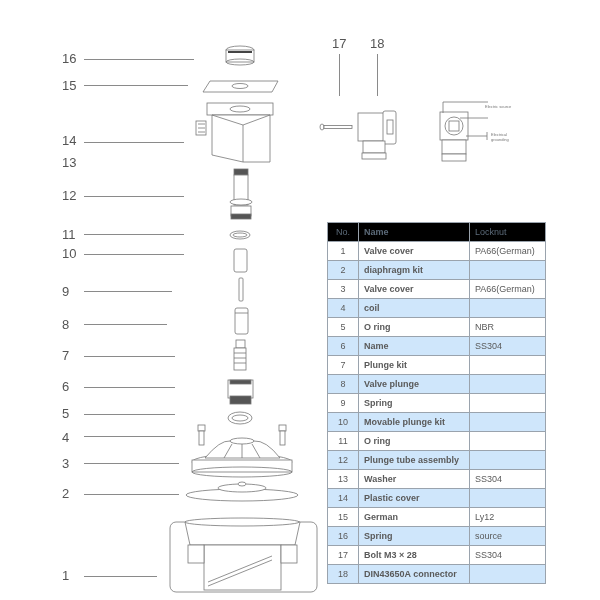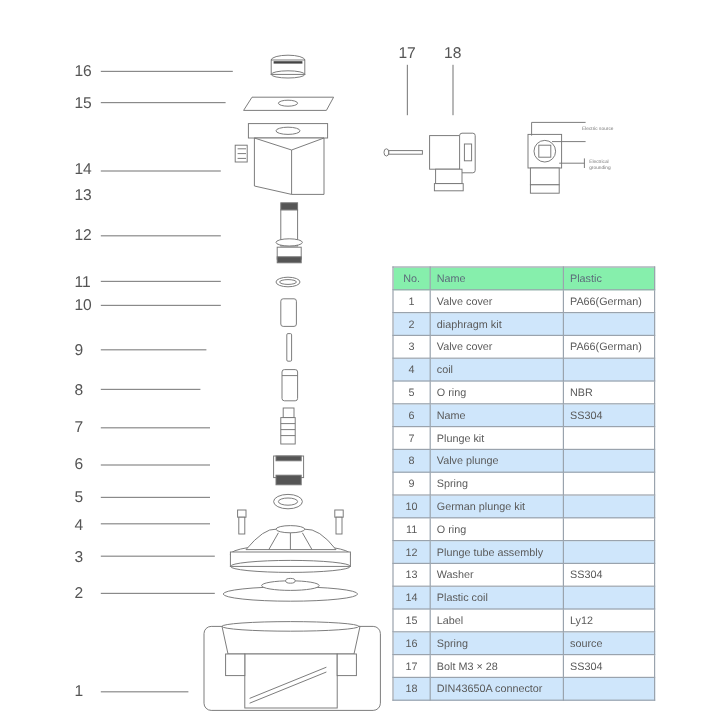--- a/index.html
+++ b/index.html
@@ -3,25 +3,25 @@
 <meta charset="utf-8">
 <style>
   html, body { margin: 0; padding: 0; background: #ffffff; }
   body { width: 600px; height: 600px; position: relative; overflow: hidden; font-family: "Liberation Sans", sans-serif; color: #555; }
   .callout { position: absolute; font-size: 13px; color: #555; }
   .leader { position: absolute; height: 1px; background: #8a8a8a; }
   .vleader { position: absolute; width: 1px; background: #8a8a8a; }
   svg.diagram { position: absolute; left: 0; top: 0; }
   table.parts { position: absolute; left: 327px; top: 222px; border-collapse: collapse; font-size: 9px; color: #5a5a5a; }
   table.parts td, table.parts th { border: 1px solid #9aa3ad; height: 18px; padding: 0 5px; font-weight: normal; text-align: left; white-space: nowrap; }
-  table.parts th { background: #86efac; color: #5c6b7a; }
+  table.parts th { background: #000000; color: #5c6b7a; }
   table.parts tr.odd td { background: #ffffff; }
   table.parts tr.even td { background: #cfe6fb; }
   table.parts td.no, table.parts th.no { width: 20px; text-align: center; }
-  table.parts td.name, table.parts th.name { width: 100px; }
+  table.parts td.name, table.parts th.name { width: 100px; font-weight: bold; }
   table.parts td.mat, table.parts th.mat { width: 65px; }
   .small-label { position: absolute; font-size: 4px; color: #777; line-height: 5px; }
 </style>
 </head>
 <body>
 
 <div>
   <span class="callout" style="left:62px;top:51px">16</span>
   <div class="leader" style="left:84px;top:59px;width:110px"></div>
 </div>
@@ -223,21 +223,21 @@
 </svg>
 
 <span class="small-label" style="left:485px;top:104px;width:30px">Electric source</span>
 <span class="small-label" style="left:491px;top:132px;width:30px">Electrical grounding</span>
 
 <table class="parts">
   <thead>
     <tr>
       <th class="no">No.</th>
       <th class="name">Name</th>
-      <th class="mat">Plastic</th>
+      <th class="mat">Locknut</th>
     </tr>
   </thead>
   <tbody>
     <tr class="odd">
         <td class="no">1</td>
         <td class="name">Valve cover</td>
         <td class="mat">PA66(German)</td>
       </tr>
     <tr class="even">
         <td class="no">2</td>
@@ -274,46 +274,46 @@
         <td class="name">Valve plunge</td>
         <td class="mat"></td>
       </tr>
     <tr class="odd">
         <td class="no">9</td>
         <td class="name">Spring</td>
         <td class="mat"></td>
       </tr>
     <tr class="even">
         <td class="no">10</td>
-        <td class="name">German plunge kit</td>
+        <td class="name">Movable plunge kit</td>
         <td class="mat"></td>
       </tr>
     <tr class="odd">
         <td class="no">11</td>
         <td class="name">O ring</td>
         <td class="mat"></td>
       </tr>
     <tr class="even">
         <td class="no">12</td>
         <td class="name">Plunge tube assembly</td>
         <td class="mat"></td>
       </tr>
     <tr class="odd">
         <td class="no">13</td>
         <td class="name">Washer</td>
         <td class="mat">SS304</td>
       </tr>
     <tr class="even">
         <td class="no">14</td>
-        <td class="name">Plastic coil</td>
+        <td class="name">Plastic cover</td>
         <td class="mat"></td>
       </tr>
     <tr class="odd">
         <td class="no">15</td>
-        <td class="name">Label</td>
+        <td class="name">German</td>
         <td class="mat">Ly12</td>
       </tr>
     <tr class="even">
         <td class="no">16</td>
         <td class="name">Spring</td>
         <td class="mat">source</td>
       </tr>
     <tr class="odd">
         <td class="no">17</td>
         <td class="name">Bolt M3 × 28</td>

